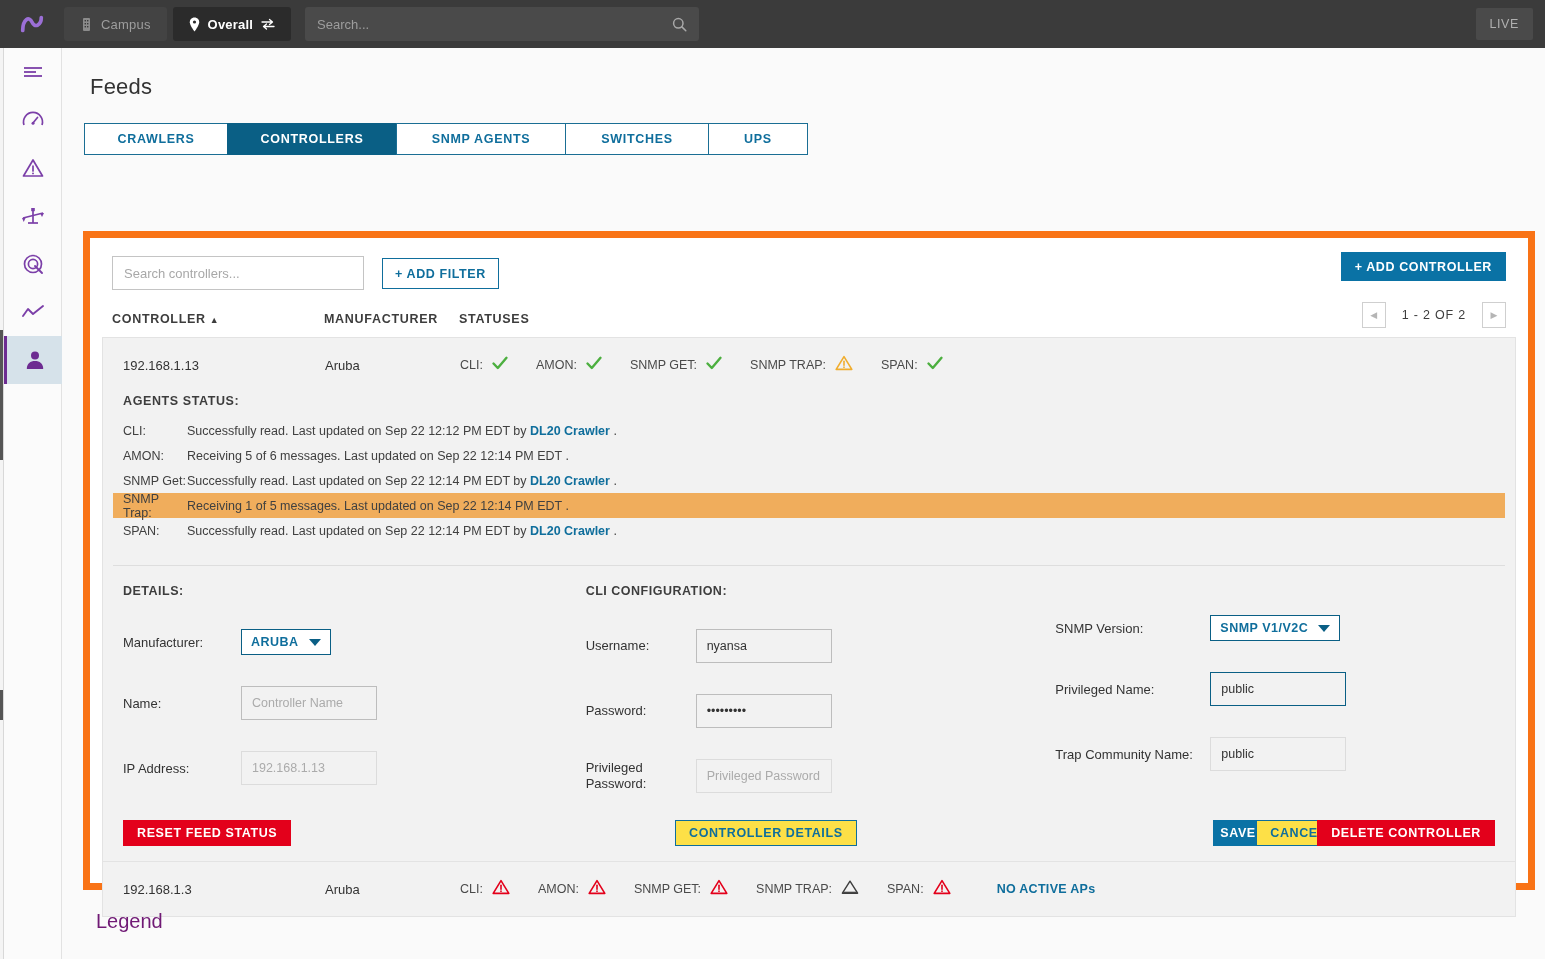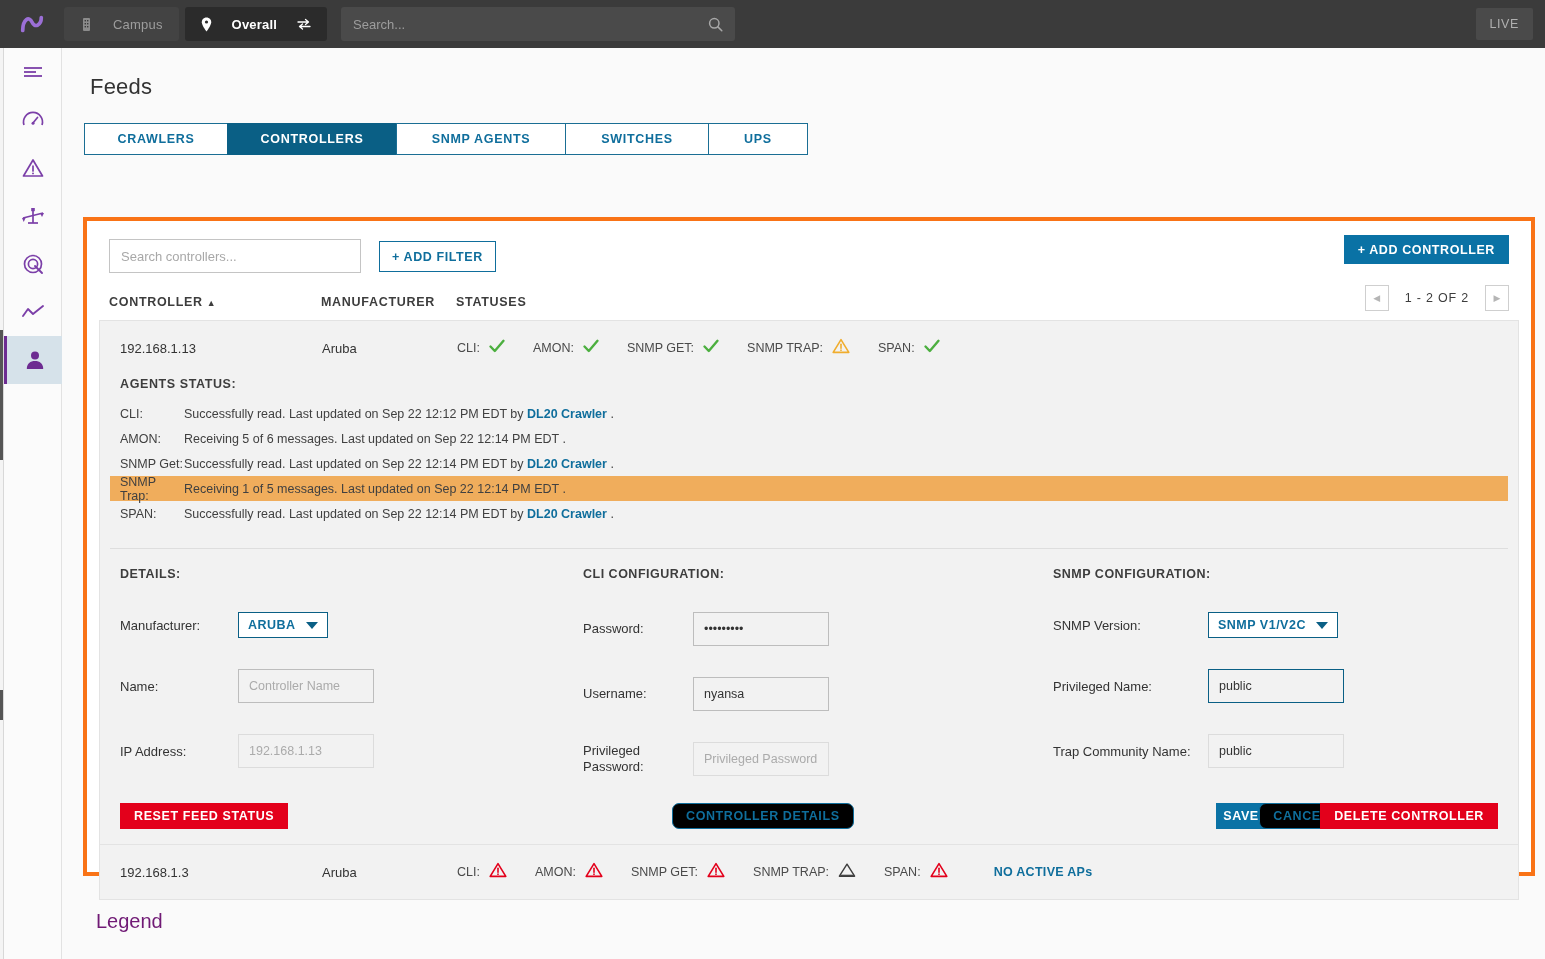--- a/index.html
+++ b/index.html
@@ -14,21 +14,21 @@
   }
 
   
   .topbar{
     position:absolute; top:0; left:0; width:1545px; height:48px;
     background:#3b3b3b; display:flex; align-items:center;
   }
   .logo-wrap{ width:64px; height:48px; display:flex; align-items:center; justify-content:center; }
   .logo-mark{ width:26px; height:26px; }
   .ctx-btn{
-    height:34px; border-radius:3px; display:flex; align-items:center; gap:20px;
+    height:34px; border-radius:3px; display:flex; align-items:center; gap:8px;
     padding:0 16px; font-size:13px; letter-spacing:.2px; cursor:pointer;
     background:#434343; color:#9d9d9d; margin-right:6px;
   }
   .ctx-btn.active{ background:#2b2b2b; color:#ffffff; font-weight:bold; }
   .ctx-ico{ display:inline-flex; align-items:center; }
   .search-box{
     position:relative; width:394px; height:34px; background:#4a4a4a;
     border-radius:3px; display:flex; align-items:center; margin-left:8px;
   }
   .search-box input{
@@ -77,22 +77,22 @@
     height:32px; display:flex; align-items:center; justify-content:center;
     font-size:12.5px; font-weight:bold; letter-spacing:.7px; cursor:pointer;
     margin-right:-1px;
   }
   .tab.active{ background:#0a5f85; color:#fff; border-color:#0a5f85; }
   .tab.w1{ width:144px; } .tab.w2{ width:170px; } .tab.w3{ width:170px; }
   .tab.w4{ width:144px; } .tab.w5{ width:100px; }
 
   
   .card{
-    position:absolute; left:21px; top:169px; width:1452px; height:659px;
-    background:#fff; border:4px solid #f97316;
+    position:absolute; left:21px; top:183px; width:1452px; height:659px;
+    background:#fff; border:7px solid #f97316;
   }
   .card-top{ display:flex; align-items:center; padding:18px 22px 0 22px; position:relative; }
   .search-ctrl{
     width:252px; height:34px; border:1px solid #c4c4c4; background:#fff;
     font-size:13px; color:#555; padding:0 11px; outline:none; font-family:inherit;
   }
   .search-ctrl::placeholder{ color:#a8a8a8; }
   .add-filter{
     margin-left:18px; height:31px; padding:8px 12px; border:1px solid #0f6e9c;
     background:#fff; color:#0f6e9c; font-size:12.5px; font-weight:bold;
@@ -172,21 +172,21 @@
   .tin::placeholder{ color:#ababab; }
 
   
   .actions{ position:relative; height:46px; margin:8px 10px 0 10px; }
   .btn{
     height:26px; padding:0 13px; font-size:12.5px; font-weight:bold; letter-spacing:.6px;
     cursor:pointer; font-family:inherit; border:1px solid transparent;
     display:inline-flex; align-items:center; justify-content:center;
   }
   .btn-danger{ background:#e3001b; color:#fff; }
-  .btn-outline{ background:#000000; color:#0f6e9c; border-color:#0f6e9c;border-radius:7px; }
+  .btn-outline{ background:#fde047; color:#0f6e9c; border-color:#0f6e9c; }
   .btn-primary{ background:#0a72a5; color:#fff; }
   .a-reset{ position:absolute; left:10px; top:5px; }
   .a-details{ position:absolute; left:562px; top:5px; }
   .a-save{ position:absolute; right:242px; top:5px; width:50px; }
   .a-cancel{ position:absolute; right:165px; top:5px; }
   .a-delete{ position:absolute; right:10px; top:5px; }
 
   
   .row2{ background:#f2f2f2; border:1px solid #e3e3e3; }
 
@@ -478,37 +478,36 @@
             <div class="frow">
               <div class="flabel">IP Address:</div>
               <input class="tin muted" placeholder="192.168.1.13" style="">
             </div>
           </div>
 
           <div class="fcol c2">
             <div class="fcol-title">CLI CONFIGURATION:</div>
 
             <div class="frow">
+              <div class="flabel">Username:</div>
+              <input class="tin" value="nyansa" style="">
+            </div>
+
+            <div class="frow">
               <div class="flabel">Password:</div>
               <input class="tin" value="•••••••••" style="">
             </div>
 
             <div class="frow">
-              <div class="flabel">Username:</div>
-              <input class="tin" value="nyansa" style="">
-            </div>
-
-            <div class="frow">
               <div class="flabel">Privileged Password:</div>
               <input class="tin muted" placeholder="Privileged Password" style="">
             </div>
           </div>
 
           <div class="fcol c3">
-            <div class="fcol-title">SNMP CONFIGURATION:</div>
 
             <div class="frow">
               <div class="flabel">SNMP Version:</div>
               <div class="dd">
                 <span class="dd-txt">SNMP V1/V2C</span>
                 <span class="dd-car"></span>
               </div>
             </div>
 
             <div class="frow">

